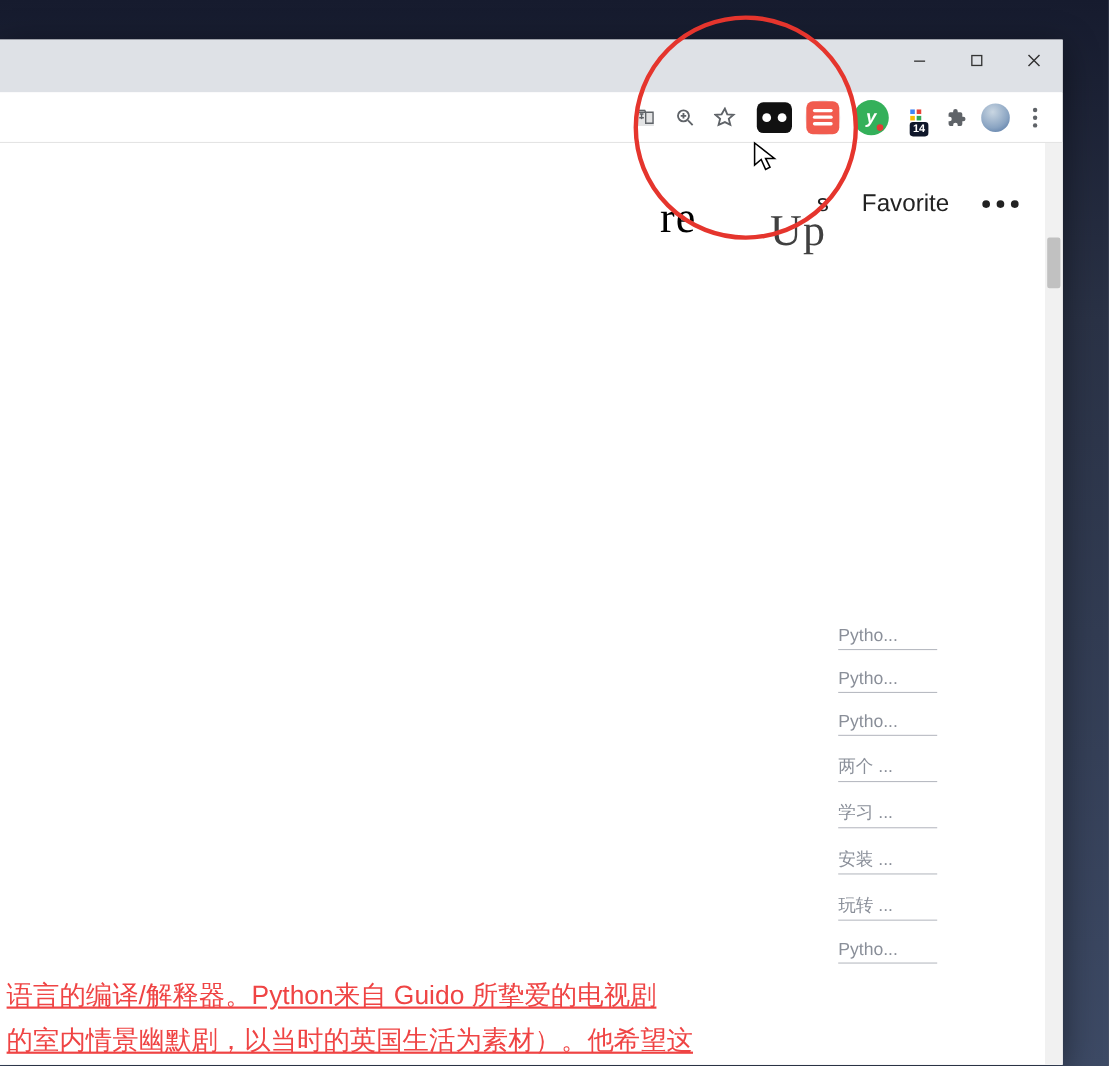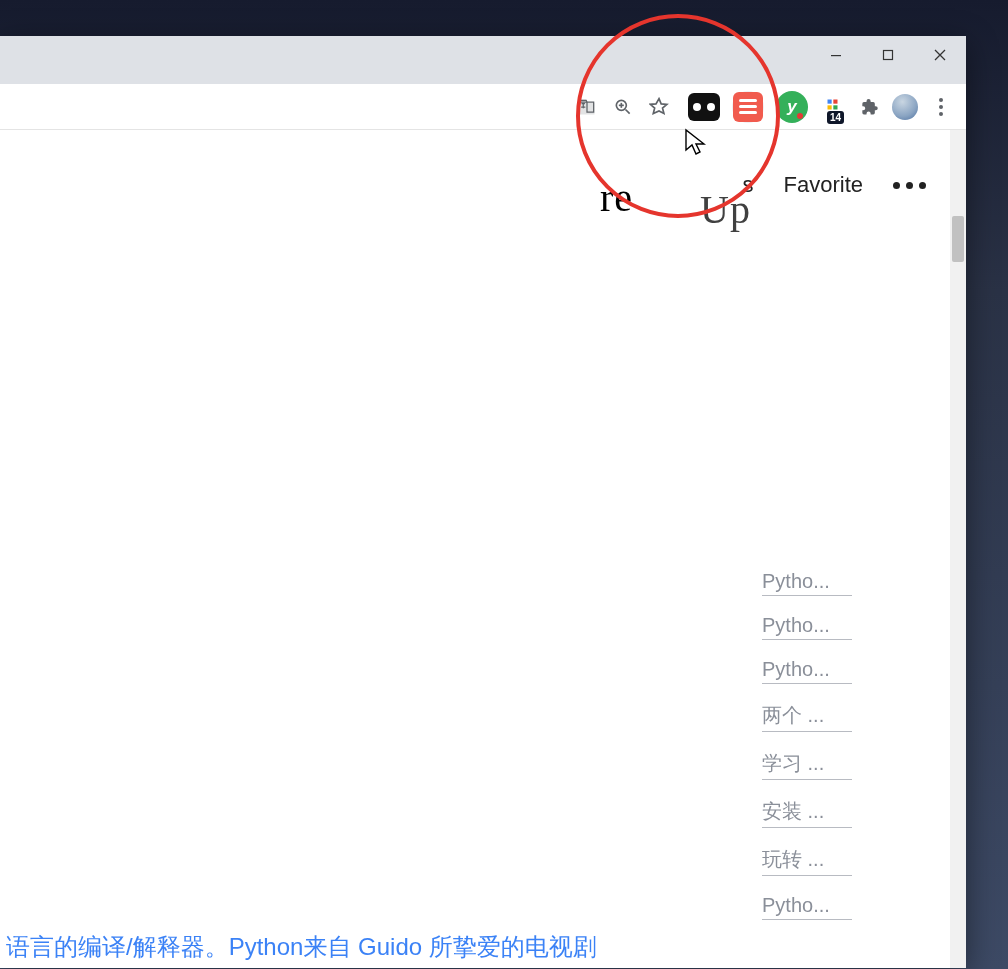--- a/index.html
+++ b/index.html
@@ -134,27 +134,27 @@
       position:absolute; top:56px; left:700px;
       font-family: Georgia, "Times New Roman", serif;
       font-size:40px; color:#404040; letter-spacing:1px;
     }
 
     .toc {
       position:absolute; right:114px; top:440px; width:90px;
       display:flex; flex-direction:column; gap:18px;
     }
     .toc a{
-      color:#8a8f99; font-size:20px; text-decoration:none;
+      color:#8a8f99; font-size:16px; text-decoration:none;
       border-bottom:1px solid #b8bbc2; padding-bottom:2px;
       white-space:nowrap; overflow:hidden; text-overflow:ellipsis;
     }
     .body-text {
       position:absolute; left:0; bottom:0px; width:640px; padding-left: 6px;
-      font-size:24px; color:#3b82f6; line-height:1.7;
+      font-size:24px; color:#ef4444; line-height:1.7;text-decoration:underline;
     }
     .scrollbar {
       position:absolute; right:0; top:0; width:16px; height:100%;
       background:#f1f1f1;
     }
     .scrollbar-thumb {
       position:absolute; right:2px; top:86px; width:12px; height:46px;
       background:#c1c1c1; border-radius:2px;
     }
 
@@ -280,20 +280,21 @@
       <a href="#">Pytho...</a>
       <a href="#">两个 ...</a>
       <a href="#">学习 ...</a>
       <a href="#">安装 ...</a>
       <a href="#">玩转 ...</a>
       <a href="#">Pytho...</a>
     </div>
 
     <div class="body-text">
       <div>语言的编译/解释器。Python来自 Guido 所挚爱的电视剧</div>
+      <div>的室内情景幽默剧，以当时的英国生活为素材）。他希望这</div>
     </div>
 
     <div class="scrollbar">
       <div class="scrollbar-thumb"></div>
     </div>
   </div>
 </div>
 
 <div class="hl-circle"></div>
 <div class="cursor">

